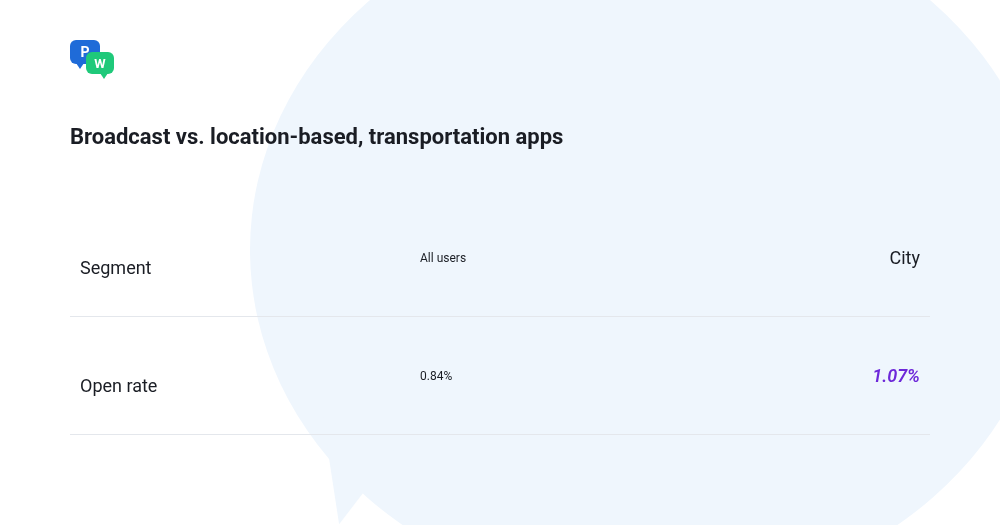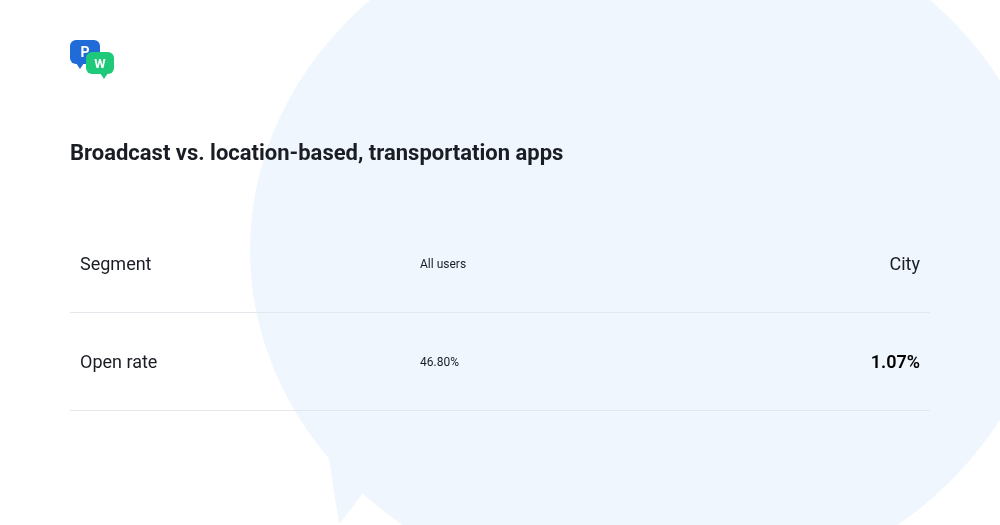--- a/index.html
+++ b/index.html
@@ -94,21 +94,21 @@
       position: absolute;
       bottom: -5px;
       right: 6px;
       width: 0;
       height: 0;
       border-left: 4px solid transparent;
       border-right: 4px solid transparent;
       border-top: 6px solid #1fc97a;
     }
     .title {
-      margin-top: 56px;
+      margin-top: 40px;
       font-size: 22px;
       font-weight: 700;
       color: #1a1d24;
     }
     .table {
       margin-top: 50px;
       width: 100%;
     }
     .row {
       display: flex;
@@ -117,38 +117,40 @@
       border-bottom: 1px solid #e4e7ec;
     }
     .row:first-child {
       border-bottom: 1px solid #e4e7ec;
     }
     .col-label {
       flex: 0 0 340px;
       font-size: 18px;
       color: #1a1d24;
       font-weight: 400;
+      margin-top: 20px;
     }
     .col-allusers {
       flex: 0 0 340px;
       font-size: 12px;
       color: #1a1d24;
       font-weight: 400;
     }
     .col-city {
       flex: 1;
       font-size: 18px;
       color: #1a1d24;
       font-weight: 400;
       text-align: right;
       padding-left: 70px;
     }
     .highlight {
-      color: #000000;
+      color: #6d28d9;
       font-weight: 600;
+      font-style: italic;
     }
   </style>
 </head>
 <body>
 
 <div class="bg-bubble"></div>
 
 <div class="content">
 
   <div class="logo">
@@ -165,19 +167,19 @@
   <div class="table">
 
     <div class="row">
       <div class="col-label">Segment</div>
       <div class="col-allusers">All users</div>
       <div class="col-city">City</div>
     </div>
 
     <div class="row">
       <div class="col-label">Open rate</div>
-      <div class="col-allusers">46.80%</div>
+      <div class="col-allusers">0.84%</div>
       <div class="col-city highlight">1.07%</div>
     </div>
 
   </div>
 
 </div>
 
 </body></html>

